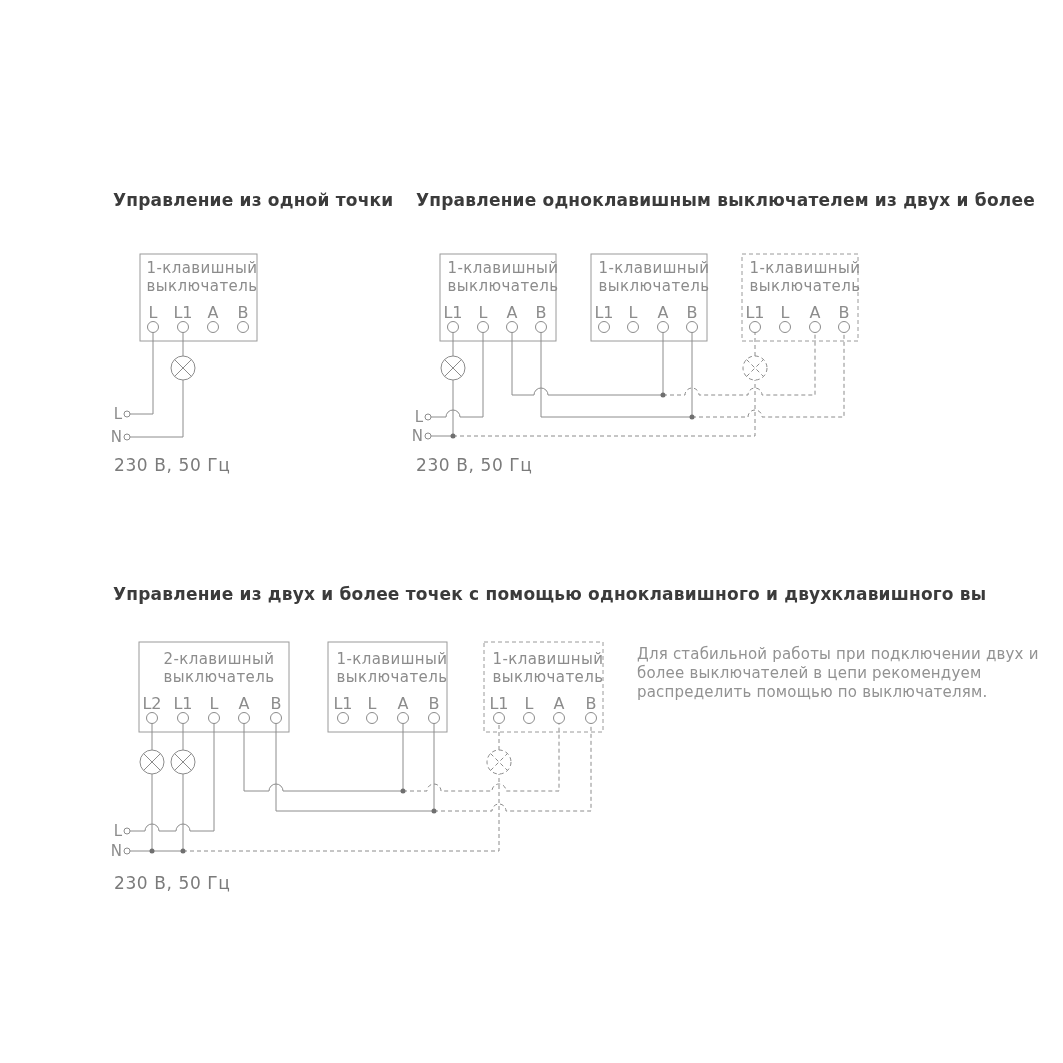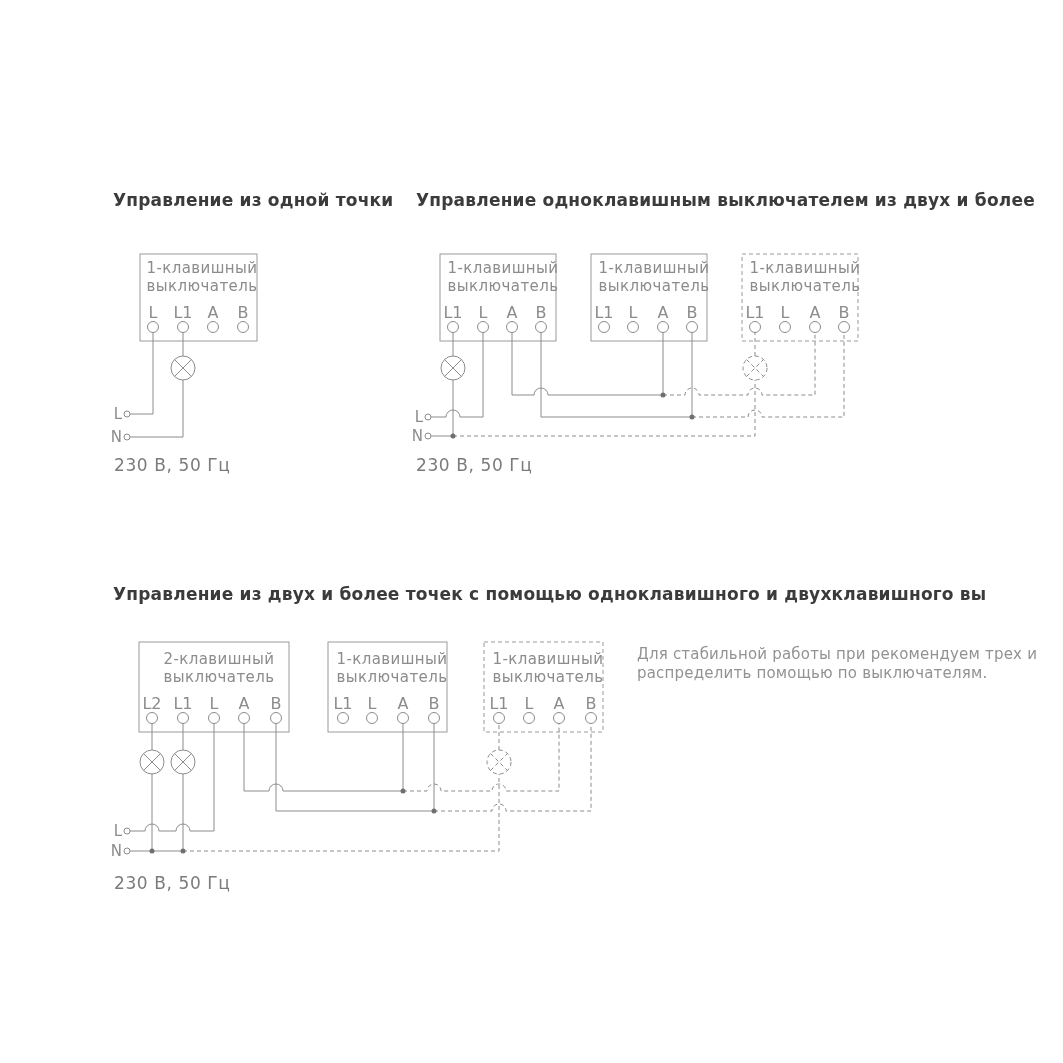--- a/index.html
+++ b/index.html
@@ -26,21 +26,22 @@
 </head>
 <body>
 
 <div class="page">
 
   <div class="heading" style="left:113px;top:190px;">Управление из одной точки</div>
   <div class="heading" style="left:113px;top:584px;">Управление из двух и более точек с помощью одноклавишного и двухклавишного вы</div>
   <div class="heading" style="left:416px;top:190px;">Управление одноклавишным выключателем из двух и более</div>
 
   <div class="note">
-    <div>Для стабильной работы при рекомендуем трех и</div>
+    <div>Для стабильной работы при подключении двух и</div>
+    <div>более выключателей в цепи рекомендуем</div>
     <div>распределить помощью по выключателям.</div>
   </div>
 
   <svg width="1063" height="1063" viewBox="0 0 1063 1063">
 
     <g>
       <rect class="boxr" x="140" y="254" width="117" height="87"></rect>
       <text class="box-title" x="202" y="273" text-anchor="middle">1-клавишный</text>
       <text class="box-title" x="202" y="291" text-anchor="middle">выключатель</text>
       <text class="term" x="153" y="318" text-anchor="middle">L</text>

